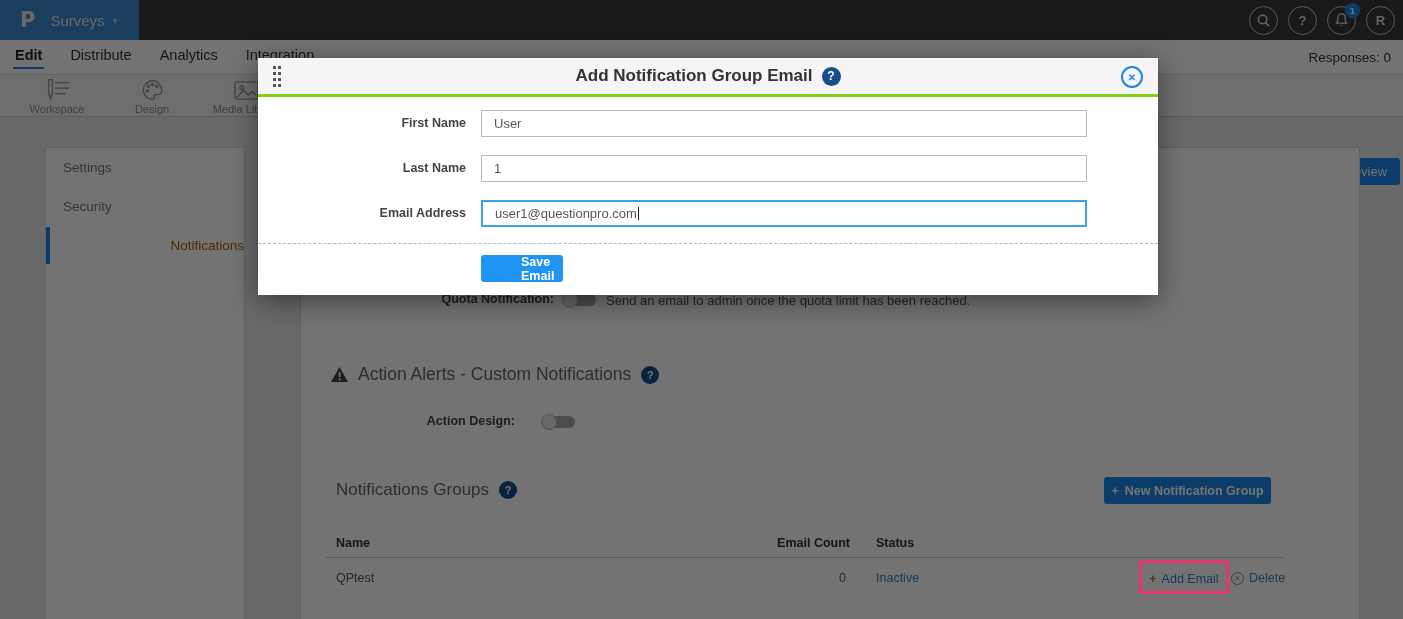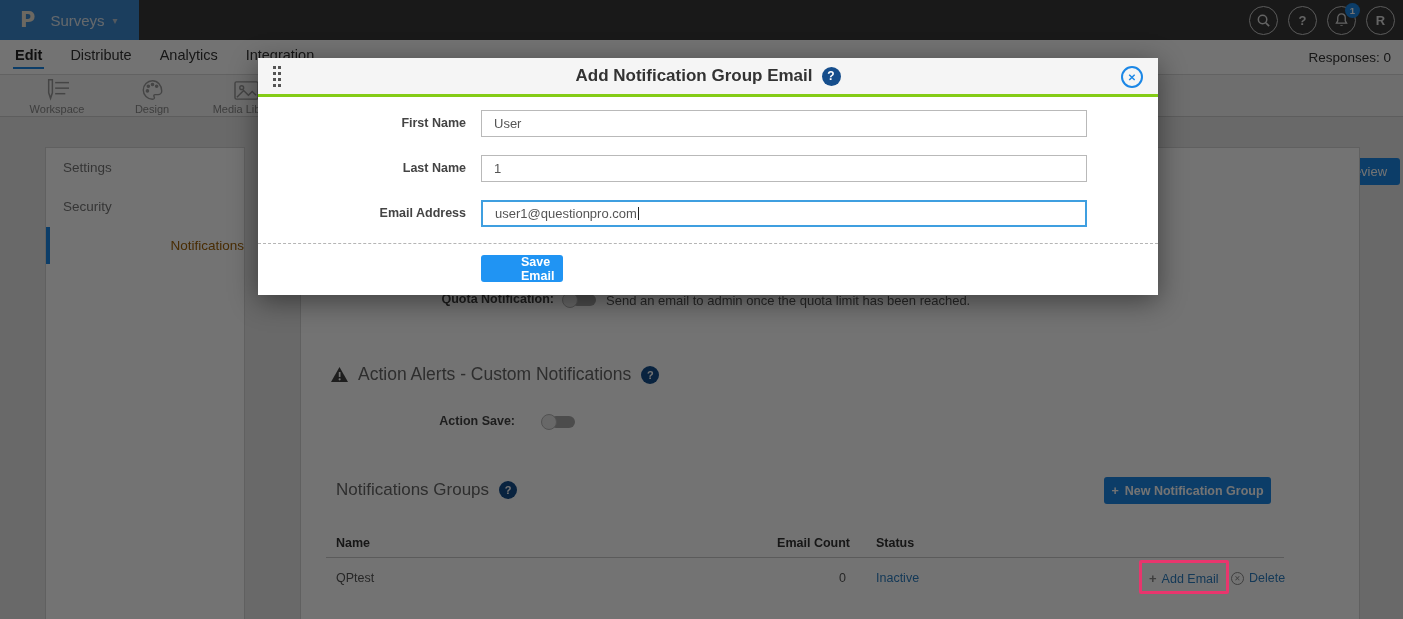--- a/index.html
+++ b/index.html
@@ -199,21 +199,21 @@
       <svg width="17" height="15" viewBox="0 0 24 21">
           <path d="M12 0 L24 21 H0 Z" fill="#444"></path>
           <rect x="11" y="7" width="2.4" height="7" fill="#fff"></rect>
           <circle cx="12.2" cy="17.3" r="1.5" fill="#fff"></circle>
         </svg>
       <span class="section-title">Action Alerts - Custom Notifications</span>
       <span class="help-icon">?</span>
     </div>
 
     <div class="abs" style="top:266px; left:0; right:0; height:18px;">
-      <span class="abs bold-label" style="left:0; width:214px; text-align:right;">Action Save:</span>
+      <span class="abs bold-label" style="left:0; width:214px; text-align:right;">Action Design:</span>
       <span class="toggle abs" style="left:240px; top:0;"><span class="track"></span><span class="knob"></span></span>
     </div>
 
     <div class="abs flexrow" style="top:332px; left:35px; gap:10px;">
       <span class="section-title" style="font-size:17px;">Notifications Groups</span>
       <span class="help-icon">?</span>
     </div>
 
     <div class="new-group-btn">
       <span>+</span>

